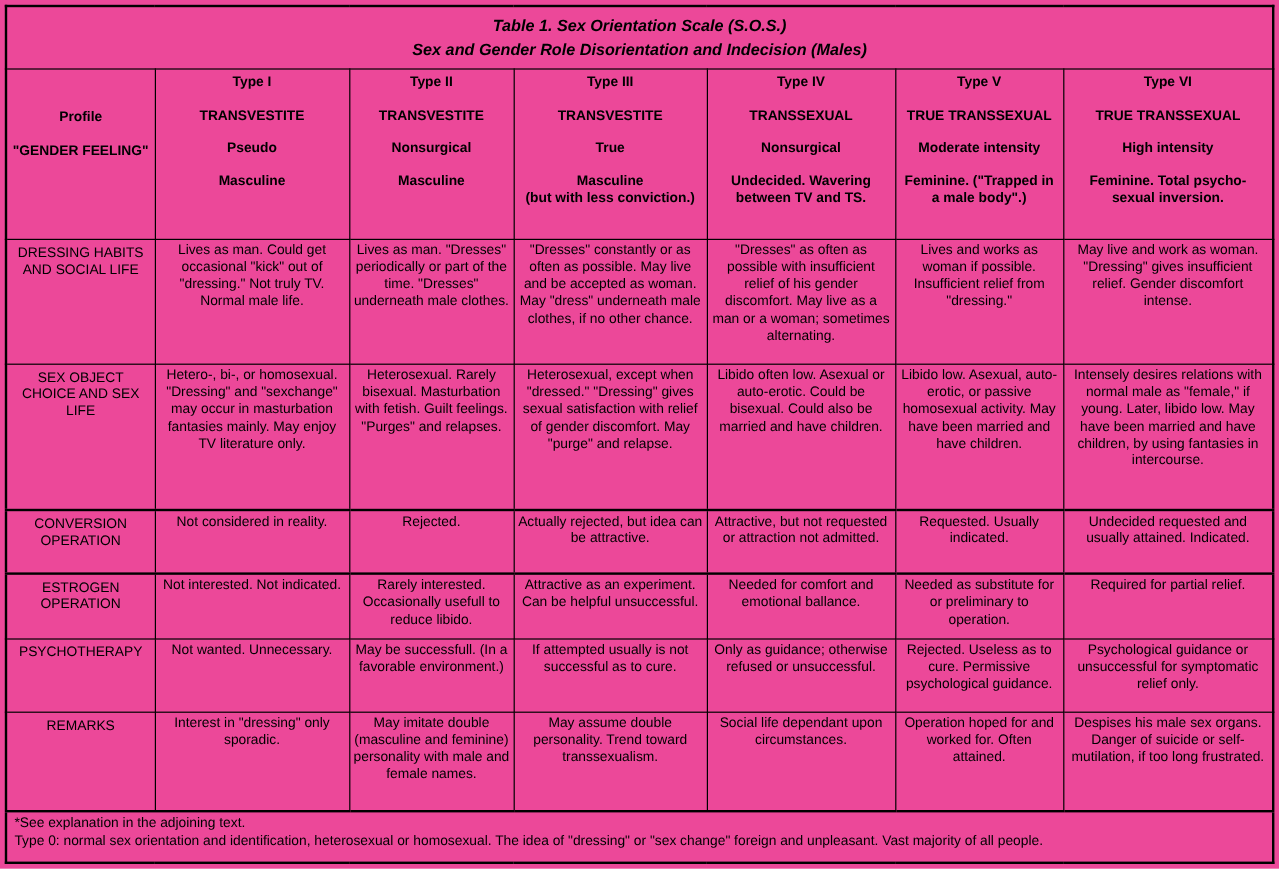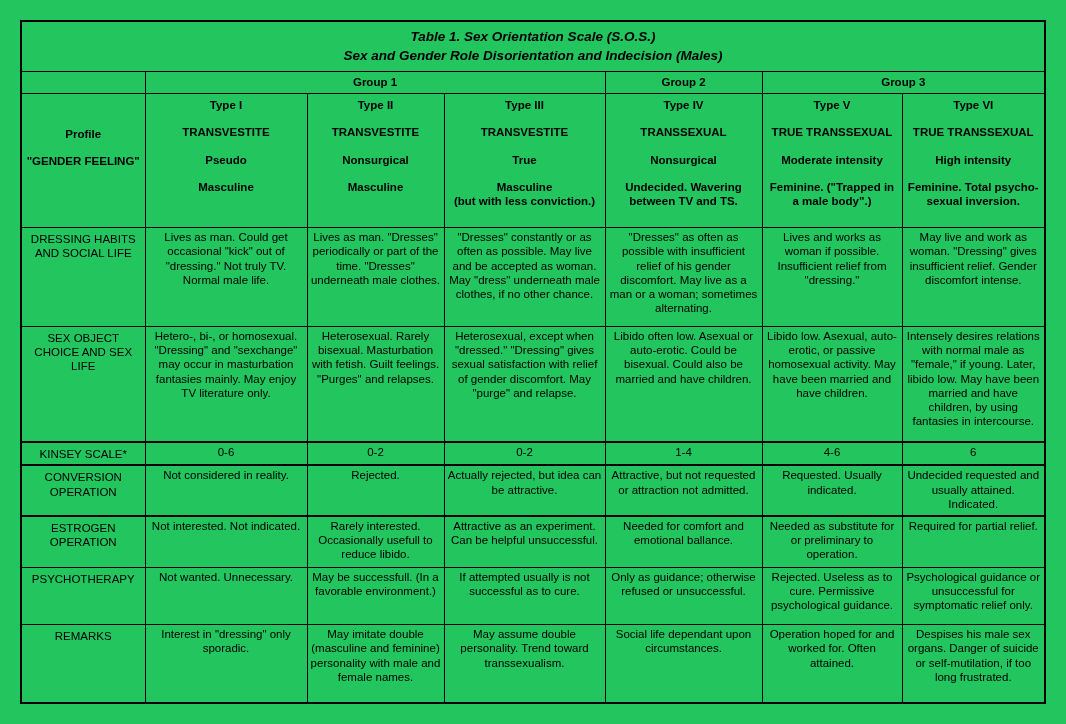--- a/index.html
+++ b/index.html
@@ -1,18 +1,18 @@
 <!DOCTYPE html>
 <html><head>
 <meta charset="utf-8">
 <style>
   * { box-sizing: border-box; }
   html, body { margin: 0; padding: 0; background: #ffffff; }
   body { font-family: "Liberation Sans", sans-serif; color: #000; }
-  .page { width: 1066px; height: 724px; padding: 20px; background: #22c55e; }
+  .page { width: 1066px; height: 724px; padding: 4px; background: #ec4899; }
   table.sos {
     width: 100%; height: 100%;
     border-collapse: collapse; table-layout: fixed;
     border: 2px solid #000;
   }
   td {
     border: 1px solid #000;
     padding: 2px 3px;
     vertical-align: top;
     text-align: center;
@@ -64,26 +64,20 @@
     </colgroup>
 
     <tbody>
         <tr class="r-title">
       <td class="title-cell" colspan="7">
         <div>Table 1. Sex Orientation Scale (S.O.S.)</div>
         <div>Sex and Gender Role Disorientation and Indecision (Males)</div>
       </td>
     </tr>
 
-    <tr class="r-group">
-      <td class="corner-cell"></td>
-      <td class="group-cell" colspan="3">Group 1</td>
-      <td class="group-cell">Group 2</td>
-      <td class="group-cell" colspan="2">Group 3</td>
-    </tr>
 
     <tr class="r-profile">
       <td class="label-cell">
         <div class="pl"></div>
         <div class="pl">Profile</div>
         <div class="pl">"GENDER FEELING"</div>
       </td>
       <td class="profile-cell">
         <div class="pl">Type I</div>
         <div class="pl">TRANSVESTITE</div>
@@ -139,29 +133,20 @@
     <tr class="r-sex hb">
       <td class="label-cell">SEX OBJECT CHOICE AND SEX LIFE</td>
       <td>Hetero-, bi-, or homosexual. "Dressing" and "sexchange" may occur in masturbation fantasies mainly. May enjoy TV literature only.</td>
       <td>Heterosexual. Rarely bisexual. Masturbation with fetish. Guilt feelings. "Purges" and relapses.</td>
       <td>Heterosexual, except when "dressed." "Dressing" gives sexual satisfaction with relief of gender discomfort. May "purge" and relapse.</td>
       <td>Libido often low. Asexual or auto-erotic. Could be bisexual. Could also be married and have children.</td>
       <td>Libido low. Asexual, auto-erotic, or passive homosexual activity. May have been married and have children.</td>
       <td>Intensely desires relations with normal male as "female," if young. Later, libido low. May have been married and have children, by using fantasies in intercourse.</td>
     </tr>
 
-    <tr class="r-kinsey hb">
-      <td class="label-cell">KINSEY SCALE*</td>
-      <td>0-6</td>
-      <td>0-2</td>
-      <td>0-2</td>
-      <td>1-4</td>
-      <td>4-6</td>
-      <td>6</td>
-    </tr>
 
     <tr class="r-conv hb">
       <td class="label-cell">CONVERSION OPERATION</td>
       <td>Not considered in reality.</td>
       <td>Rejected.</td>
       <td>Actually rejected, but idea can be attractive.</td>
       <td>Attractive, but not requested or attraction not admitted.</td>
       <td>Requested. Usually indicated.</td>
       <td>Undecided requested and usually attained. Indicated.</td>
     </tr>
@@ -189,15 +174,21 @@
     <tr class="r-rem hb">
       <td class="label-cell">REMARKS</td>
       <td>Interest in "dressing" only sporadic.</td>
       <td>May imitate double (masculine and feminine) personality with male and female names.</td>
       <td>May assume double personality. Trend toward transsexualism.</td>
       <td>Social life dependant upon circumstances.</td>
       <td>Operation hoped for and worked for. Often attained.</td>
       <td>Despises his male sex organs. Danger of suicide or self-mutilation, if too long frustrated.</td>
     </tr>
 
+    <tr class="r-foot">
+      <td class="foot-cell" colspan="7">
+        <div>*See explanation in the adjoining text.</div>
+        <div>Type 0: normal sex orientation and identification, heterosexual or homosexual. The idea of "dressing" or "sex change" foreign and unpleasant. Vast majority of all people.</div>
+      </td>
+    </tr>
   </tbody>
     </table>
 </div>
 
 </body></html>

